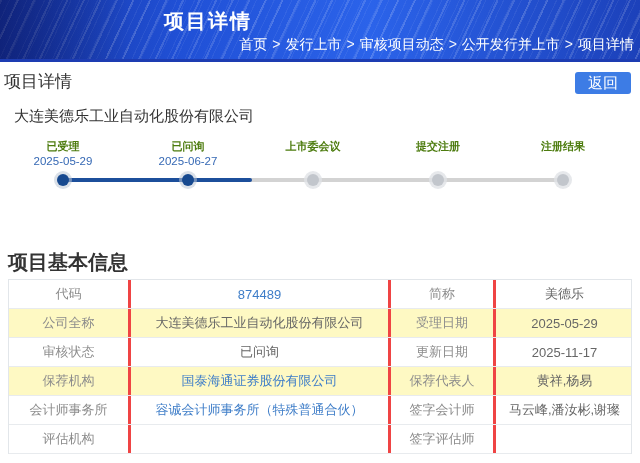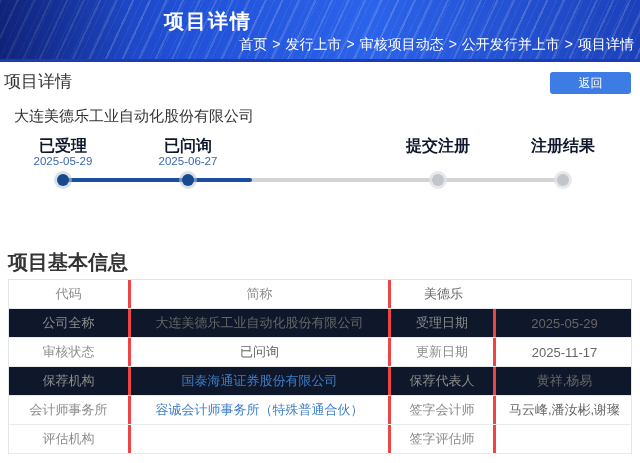--- a/index.html
+++ b/index.html
@@ -20,47 +20,47 @@
       font-size: 20px; font-weight: bold; letter-spacing: 2px; }
   .breadcrumb { position: absolute; right: 6px; bottom: 5px; color: #fff;
       font-size: 14px; white-space: nowrap; }
   .breadcrumb .crumb { cursor: pointer; }
   .breadcrumb .sep { margin: 0 5px; opacity: .95; }
 
   
   .page-header { position: relative; margin-top: 8px; height: 26px; }
   .page-title { position: absolute; left: 4px; top: 0; font-size: 17px;
       font-weight: normal; color: #333; }
-  .back-btn { position: absolute; right: 9px; top: 2px; width: 81px; height: 22px;
+  .back-btn { position: absolute; right: 9px; top: 2px; width: 56px; height: 22px;
       background: #3d7ce5; color: #fff; border: none; border-radius: 3px;
-      font-size: 12px; cursor: pointer; font-family: inherit; }
+      font-size: 15px; cursor: pointer; font-family: inherit; }
   .company { margin: 11px 0 0 14px; font-size: 15px; color: #333; }
 
   
   .timeline { position: relative; margin-top: 12px; height: 78px; }
   .tl-track { position: absolute; left: 63px; width: 500px; top: 171px; height: 4px;
       background: #d3d3d3; border-radius: 2px; top: 40px; }
   .tl-track-active { position: absolute; left: 63px; width: 189px; top: 40px; height: 4px;
       background: #1c4f9b; border-radius: 2px; }
   .tl-step { position: absolute; top: 0; width: 126px; text-align: center; }
-  .tl-label { font-size: 16px; font-weight: bold; color: #0f172a; line-height: 16px; }
+  .tl-label { font-size: 11px; font-weight: bold; color: #4d7c0f; line-height: 16px; }
   .tl-date { font-size: 11.5px; color: #3568b4; line-height: 14px; height: 14px; }
   .tl-dot { position: absolute; top: 36px; left: 50%; margin-left: -6px;
       width: 12px; height: 12px; border-radius: 50%; }
   .tl-dot.active { background: #17498f; box-shadow: 0 0 0 3px rgba(188,198,214,0.55); }
   .tl-dot.inactive { background: #c2c6cc; box-shadow: 0 0 0 3px rgba(224,226,230,0.8); }
 
   
   .section-title { margin: 38px 0 0 8px; font-size: 20px; font-weight: bold;
       color: #333; line-height: 16px; }
   .info-table { margin: 9px 0 0 8px; width: 624px;
       border: 1px solid #e2e6ea; border-bottom: none; }
   .info-row { display: grid; grid-template-columns: 122px 260px 105px 137px;
       height: 29px; border-bottom: 1px solid #e8ebee; }
-  .info-row.alt { background: #0f172a; }
+  .info-row.alt { background: #fef9c3; }
   .cell { display: flex; align-items: center; justify-content: center;
       font-size: 13px; overflow: hidden; white-space: nowrap;
       border-right: 3px solid #ef4444; }
   .cell:last-child { border-right: none; }
   .cell.label { color: #8c8c8c; }
   .cell.value { color: #666; }
   .cell.value.link { color: #3e7dc8; cursor: pointer; }
 </style>
 </head>
 <body>
@@ -83,37 +83,43 @@
 <div class="tl-step" style="left: 0px;">
       <div class="tl-label">已受理</div>
       <div class="tl-date">2025-05-29</div>
       <div class="tl-dot active"></div>
     </div>
     <div class="tl-step" style="left: 125px;">
       <div class="tl-label">已问询</div>
       <div class="tl-date">2025-06-27</div>
       <div class="tl-dot active"></div>
     </div>
+    <div class="tl-step" style="left: 250px;">
+      <div class="tl-label">上市委会议</div>
+      <div class="tl-date"></div>
+      <div class="tl-dot inactive"></div>
+    </div>
     <div class="tl-step" style="left: 375px;">
       <div class="tl-label">提交注册</div>
       <div class="tl-date"></div>
       <div class="tl-dot inactive"></div>
     </div>
     <div class="tl-step" style="left: 500px;">
       <div class="tl-label">注册结果</div>
       <div class="tl-date"></div>
       <div class="tl-dot inactive"></div>
     </div>
   </div>
 
 <div class="section-title">项目基本信息</div>
 
 <div class="info-table" id="info-table">
     <div class="info-row">
       <div class="cell label">代码</div>
+      <div class="cell value link">874489</div>
       <div class="cell label">简称</div>
       <div class="cell value">美德乐</div>
     </div>
     <div class="info-row alt">
       <div class="cell label">公司全称</div>
       <div class="cell value">大连美德乐工业自动化股份有限公司</div>
       <div class="cell label">受理日期</div>
       <div class="cell value">2025-05-29</div>
     </div>
     <div class="info-row">

